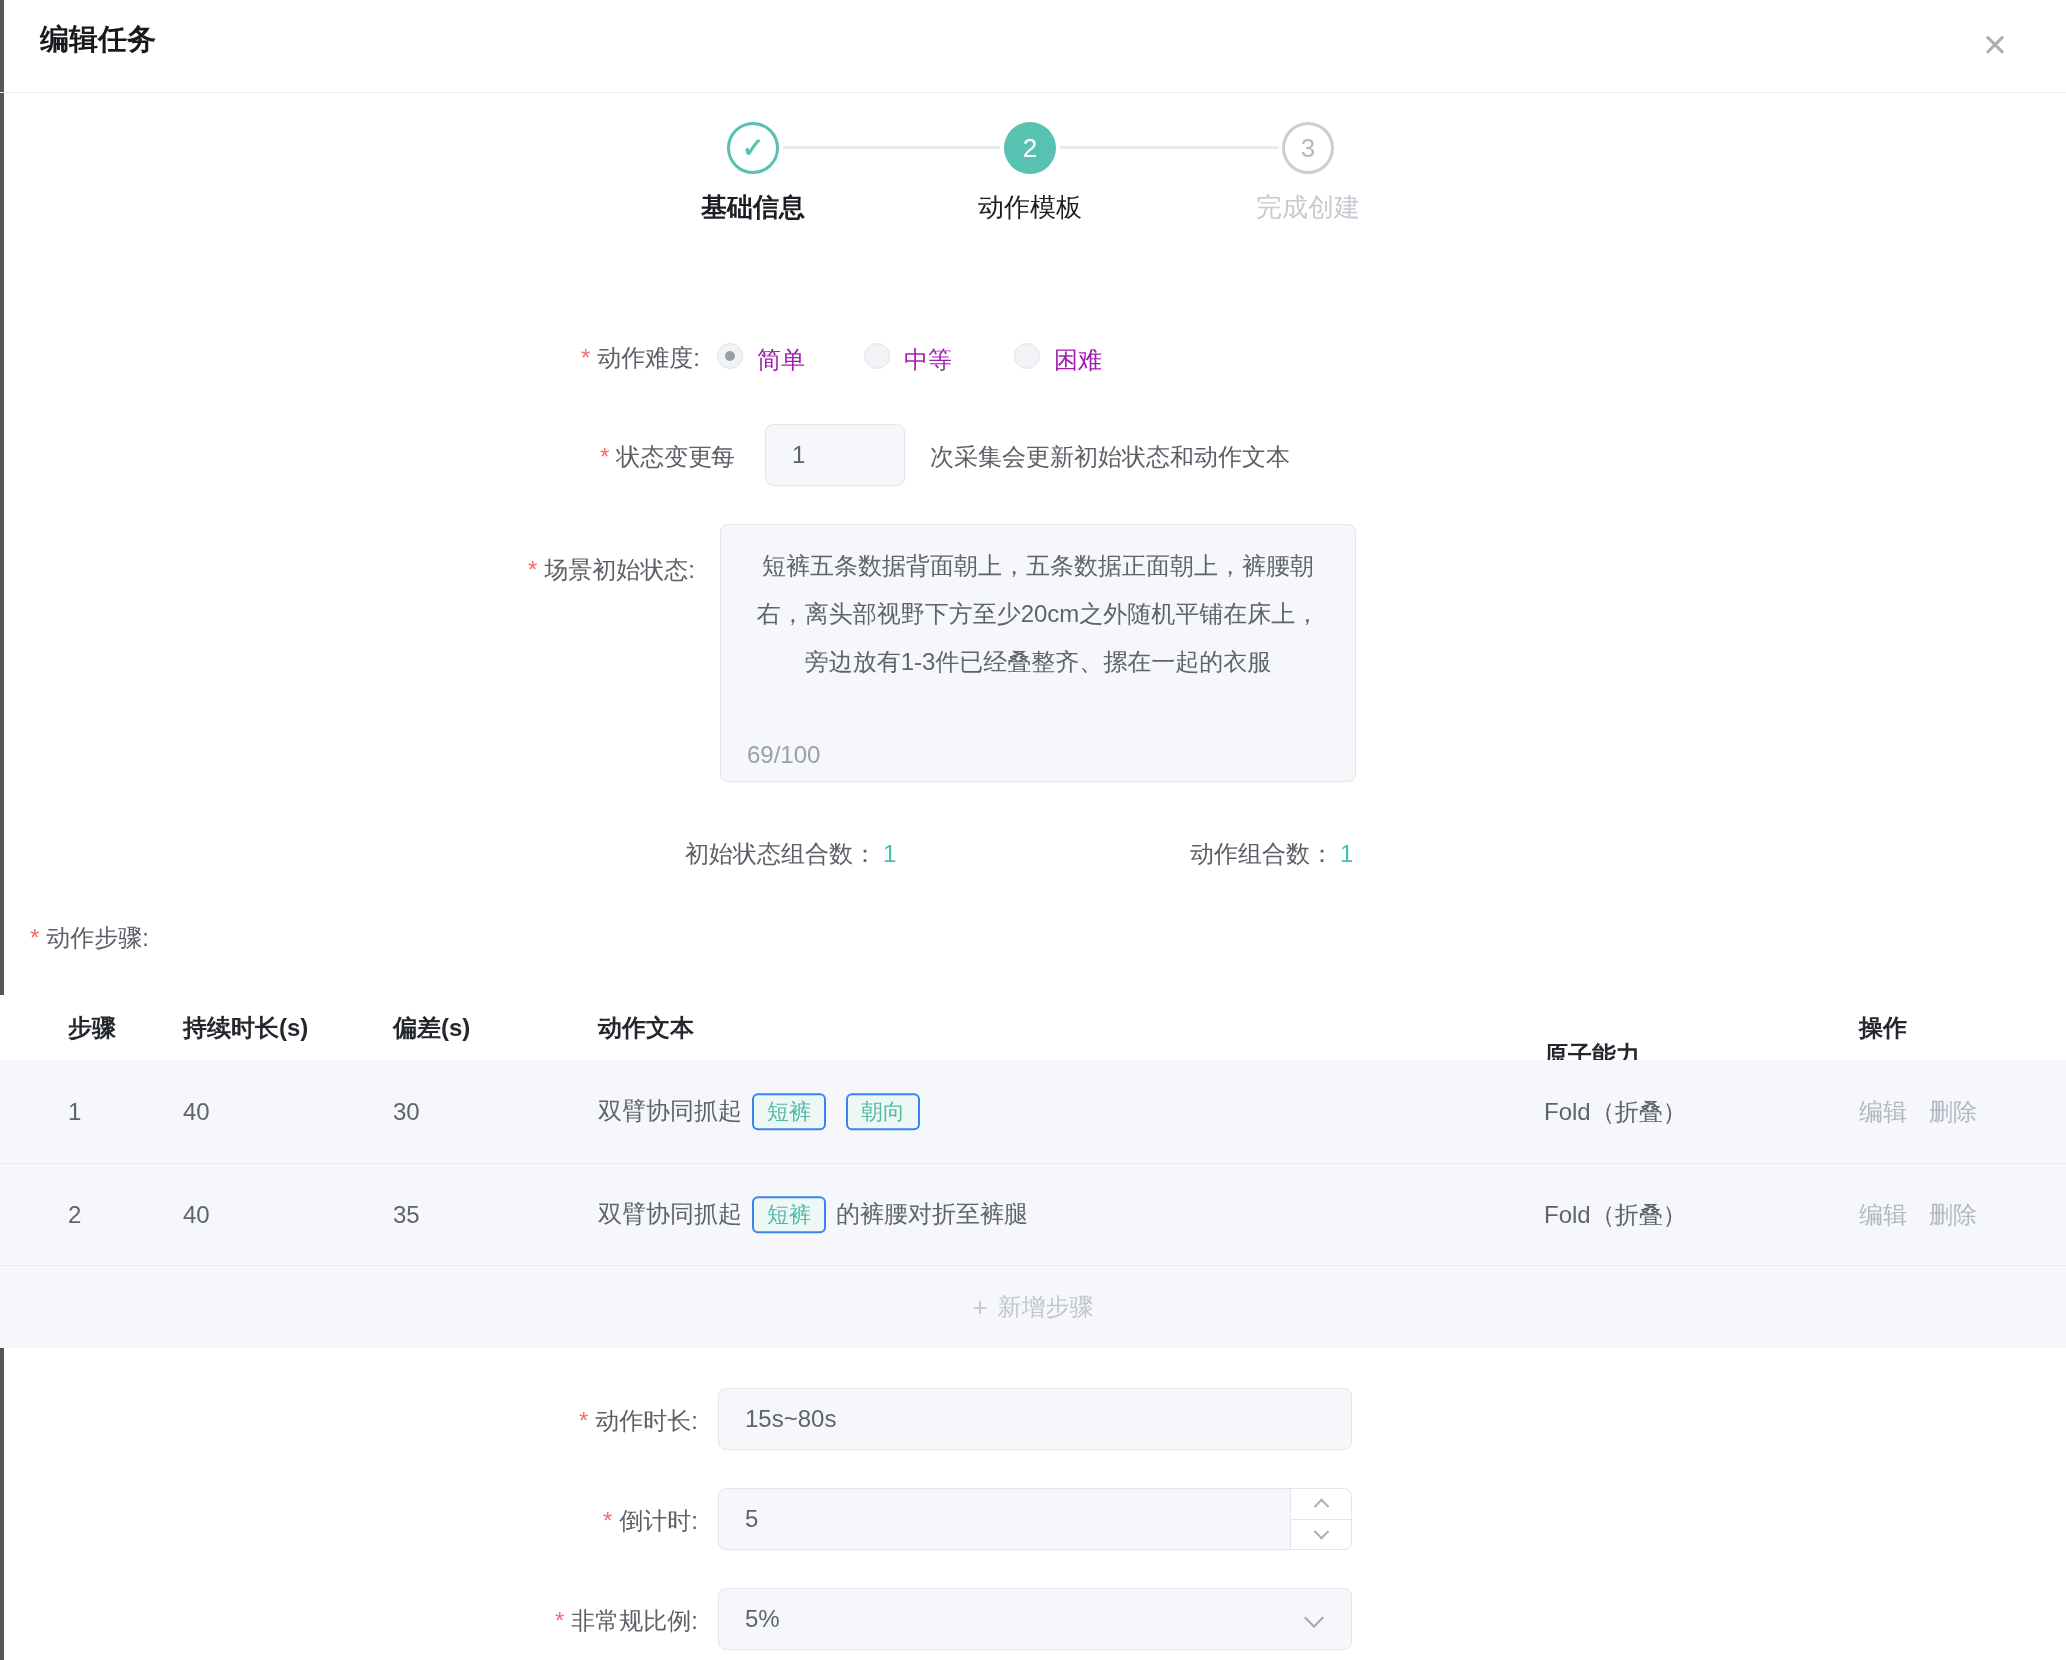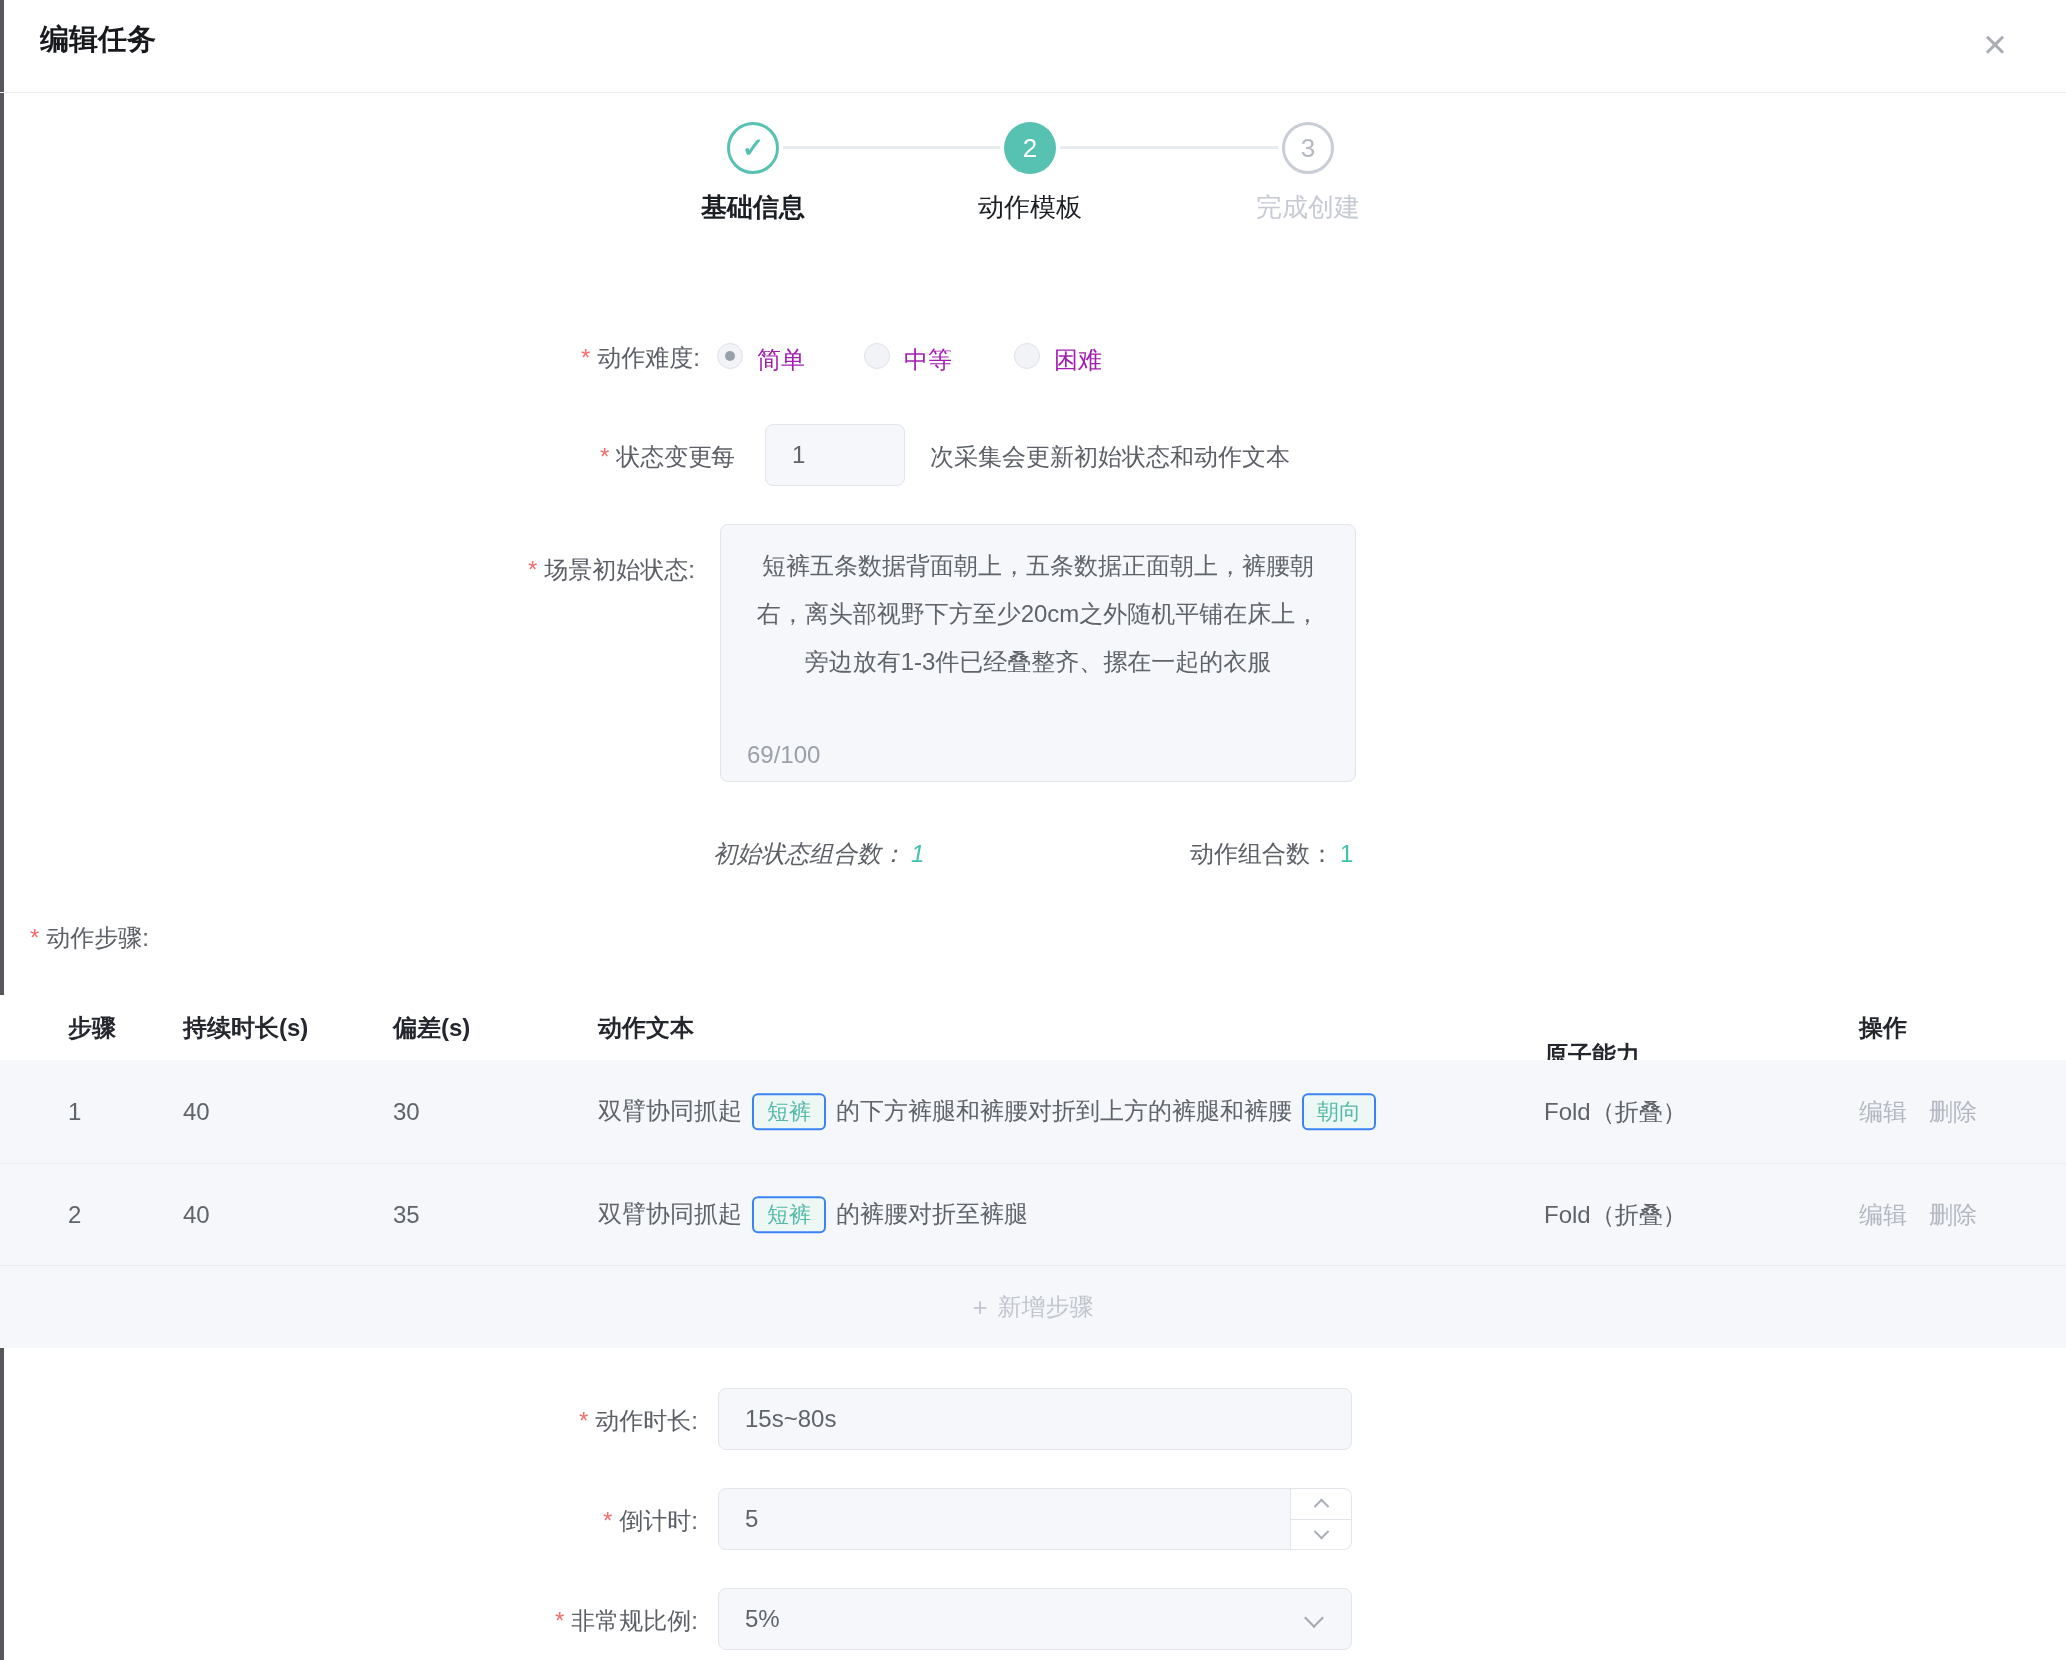--- a/index.html
+++ b/index.html
@@ -109,21 +109,21 @@
 <div class="plain-text" style="left:711px;top:441px;">每</div>
 <div class="inp" style="left:765px;top:424px;width:140px;height:62px;">1</div>
 <div class="plain-text" style="left:930px;top:441px;">次采集会更新初始状态和动作文本</div>
 
 <div class="form-label" style="width:695px;top:554px;"><span class="req">*</span><span>场景初始状态:</span></div>
 <div class="scene-box">
   <div class="scene-text">短裤五条数据背面朝上，五条数据正面朝上，裤腰朝右，离头部视野下方至少20cm之外随机平铺在床上，旁边放有1-3件已经叠整齐、摞在一起的衣服</div>
   <div class="scene-counter">69/100</div>
 </div>
 
-<div class="combo" style="left:713px;font-style:italic;"><span>初始状态组合数：</span><span class="val">1</span></div>
+<div class="combo" style="left:685px;"><span>初始状态组合数：</span><span class="val">1</span></div>
 <div class="combo" style="left:1190px;"><span>动作组合数：</span><span class="val">1</span></div>
 
 <div class="steps-label"><span class="req">*</span><span>动作步骤:</span></div>
 
 <div class="tbl-header">
   <span class="h-step">步骤</span>
   <span class="h-dur">持续时长(s)</span>
   <span class="h-dev">偏差(s)</span>
   <span class="h-text">动作文本</span>
   <span class="h-abil">原子能力</span>
@@ -132,21 +132,20 @@
 
 <div class="tbl-band"></div>
 
 <div class="tbl-row tbl-row1">
   <span class="cell c-step">1</span>
   <span class="cell c-dur">40</span>
   <span class="cell c-dev">30</span>
   <span class="cell c-text">
     <span>双臂协同抓起</span>
     <span class="tag">短裤</span>
-    <span>的下方裤腿和裤腰对折到上方的裤腿和裤腰</span>
     <span class="tag">朝向</span>
   </span>
   <span class="cell c-abil">Fold（折叠）</span>
   <span class="cell c-edit link">编辑</span>
   <span class="cell c-del link">删除</span>
 </div>
 
 <div class="tbl-row tbl-row2">
   <span class="cell c-step">2</span>
   <span class="cell c-dur">40</span>

